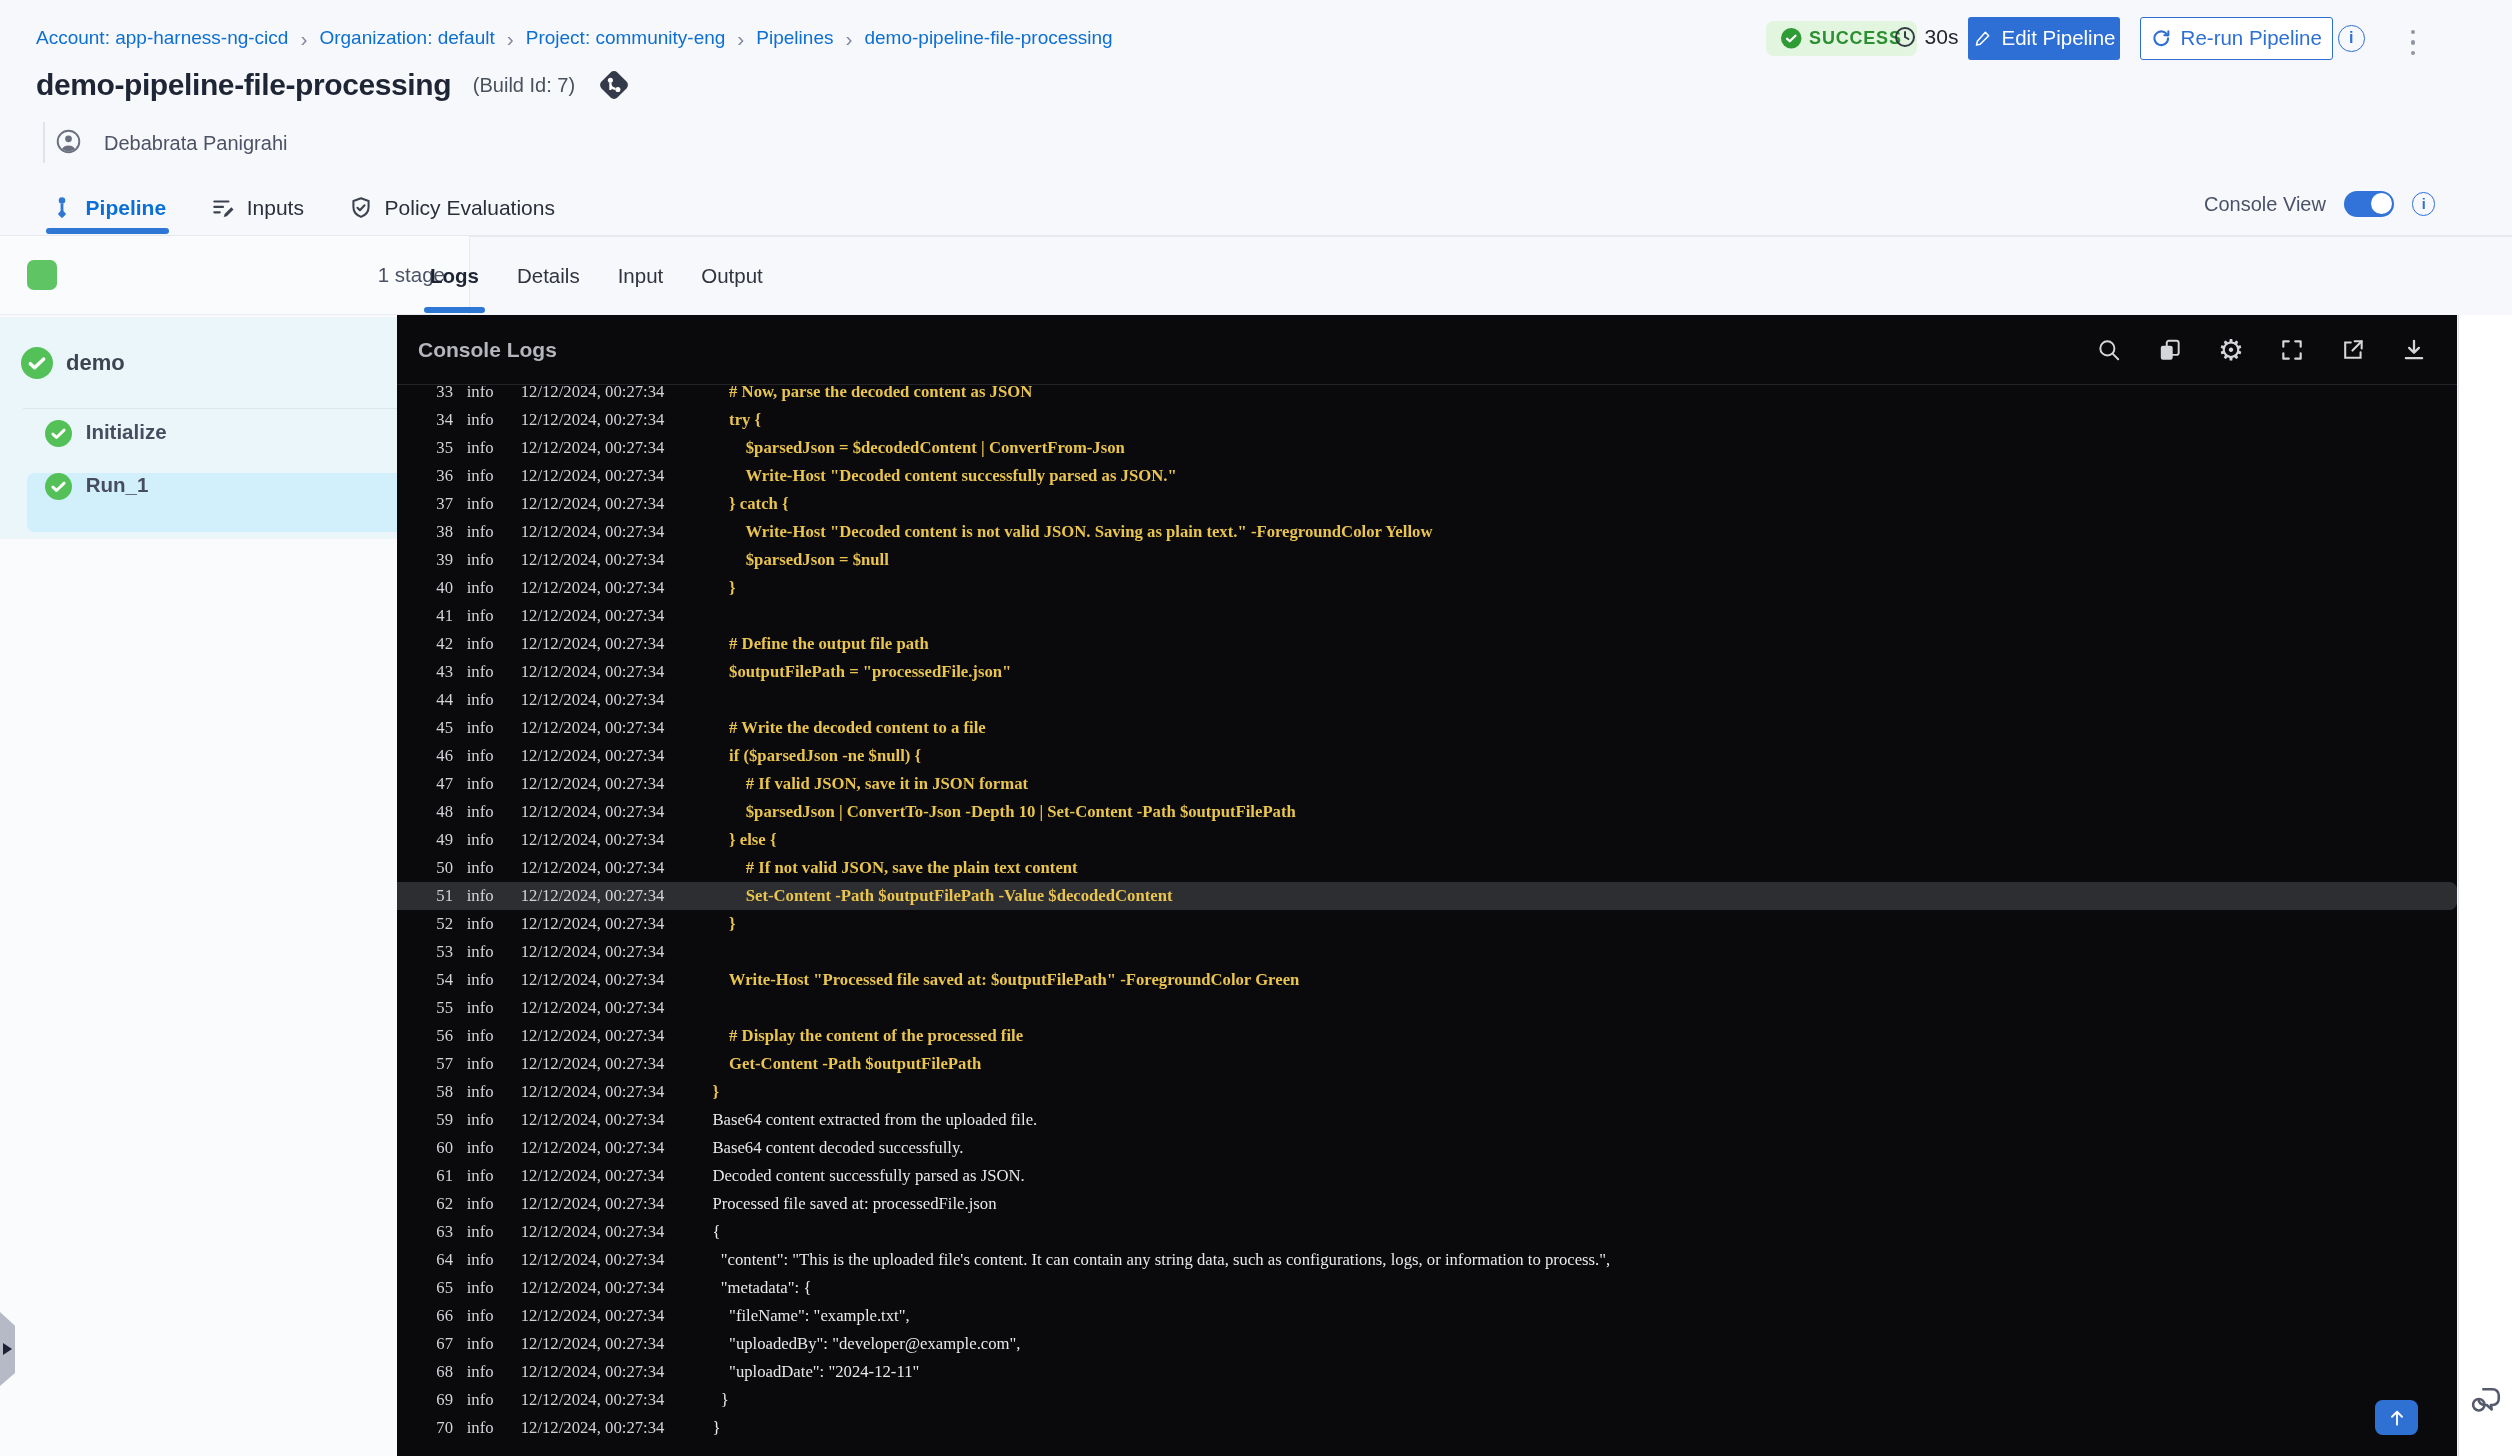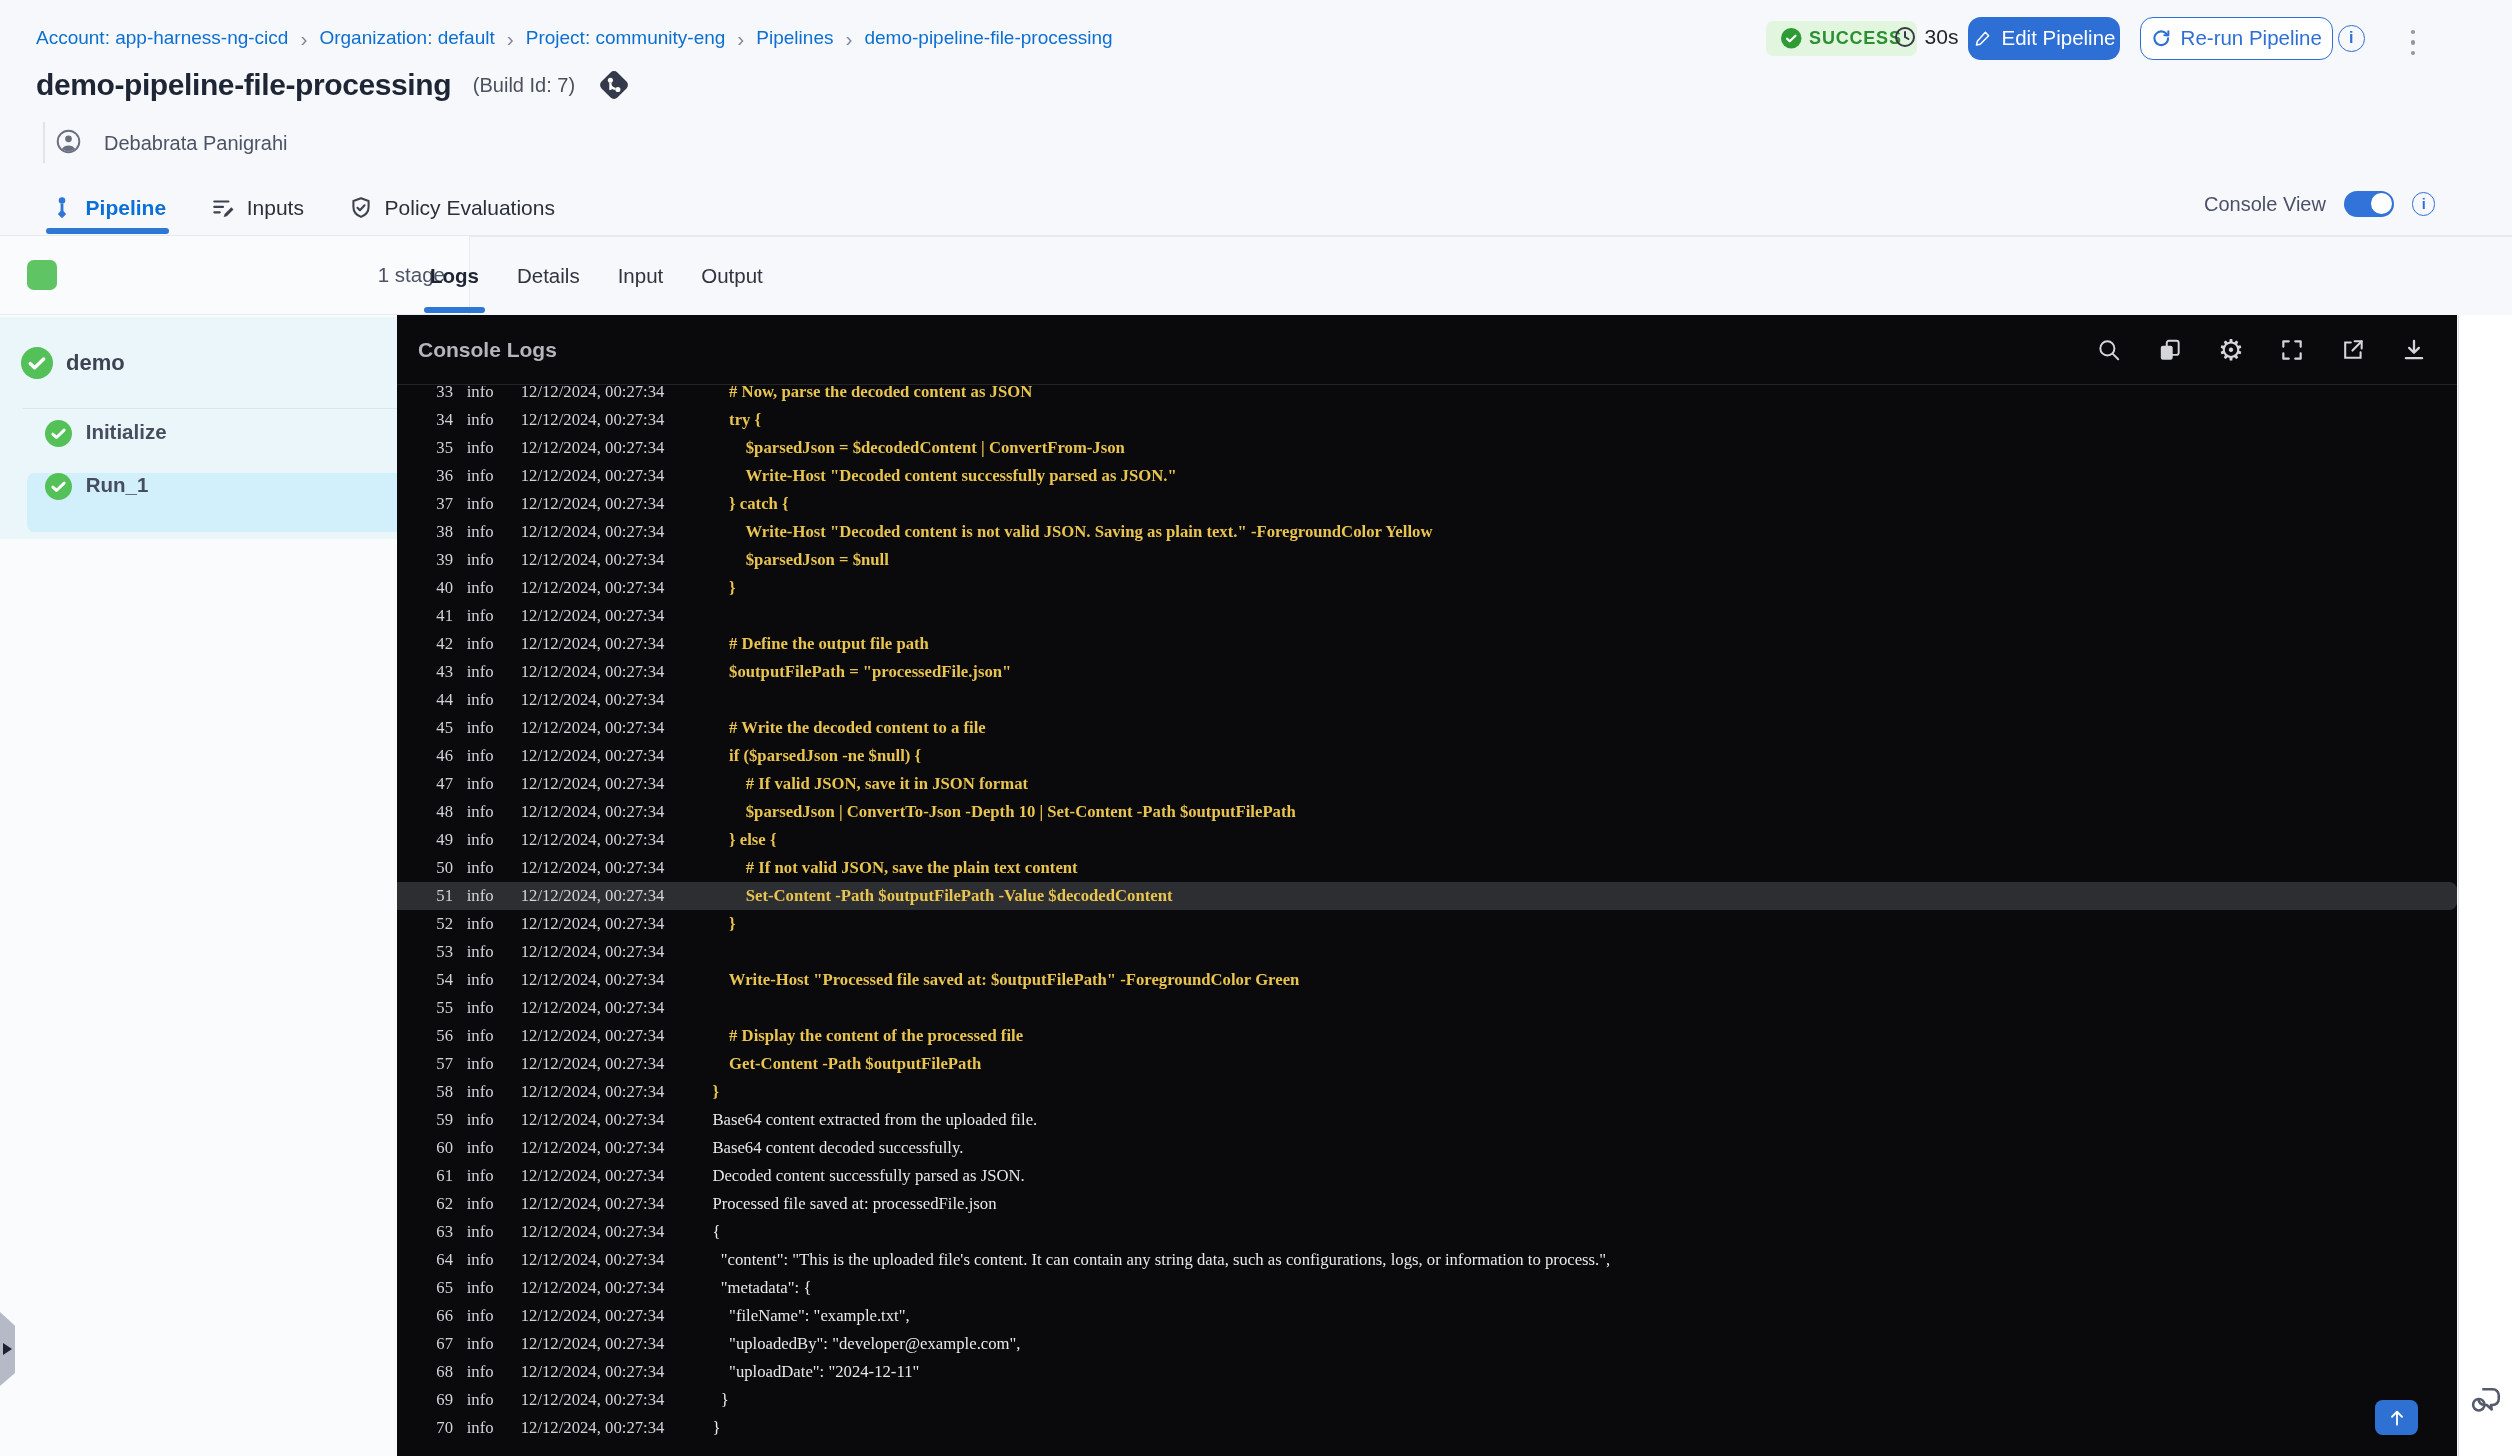--- a/index.html
+++ b/index.html
@@ -19,21 +19,21 @@
 
   .status-badge { position:absolute; left:1766px; top:21px; height:35px; display:flex; align-items:center; gap:7.6px;
     background:#e1f5df; border-radius:7.6px; padding:0 15px; }
   .status-badge .check-icon { width:20.5px; height:20.5px; color:#2f9b35; }
   .status-badge .status-text { color:#2c8f31; font-weight:700; font-size:18px; letter-spacing:0.8px; }
 
   .duration-wrap { position:absolute; left:1893px; top:25px; display:flex; align-items:center; gap:7.6px; }
   .duration-wrap .clock-icon { width:24px; height:24px; color:#363a45; }
   .duration-wrap .duration-text { font-size:21px; color:#22252e; }
 
-  .btn { display:flex; align-items:center; justify-content:center; gap:9px; border-radius:13px; font-size:20.5px; cursor:pointer; }
+  .btn { display:flex; align-items:center; justify-content:center; gap:9px; border-radius:3px; font-size:20.5px; cursor:pointer; }
   .btn-edit { position:absolute; left:1968px; top:16.7px; width:152px; height:43px; background:#2e6fd6; color:#ffffff; }
   .btn-edit .pencil-icon { width:20px; height:20px; color:#fff; }
   .btn-rerun { position:absolute; left:2140px; top:16.7px; width:193px; height:43px; background:#ffffff;
     border:1.9px solid #2e6fd6; color:#2e6fd6; font-weight:500; }
   .btn-rerun .rerun-icon { width:20.5px; height:20.5px; color:#2e6fd6; }
 
   .info-circle { width:26.6px; height:26.6px; border:1.9px solid #2e6fd6; border-radius:50%;
     color:#2e6fd6; font-size:16px; font-weight:700; display:flex; align-items:center; justify-content:center; cursor:pointer; }
   .info-rerun { position:absolute; left:2338px; top:25px; }
   .kebab { position:absolute; left:2398px; top:23px; width:30px; height:39px; display:flex; flex-direction:column;

